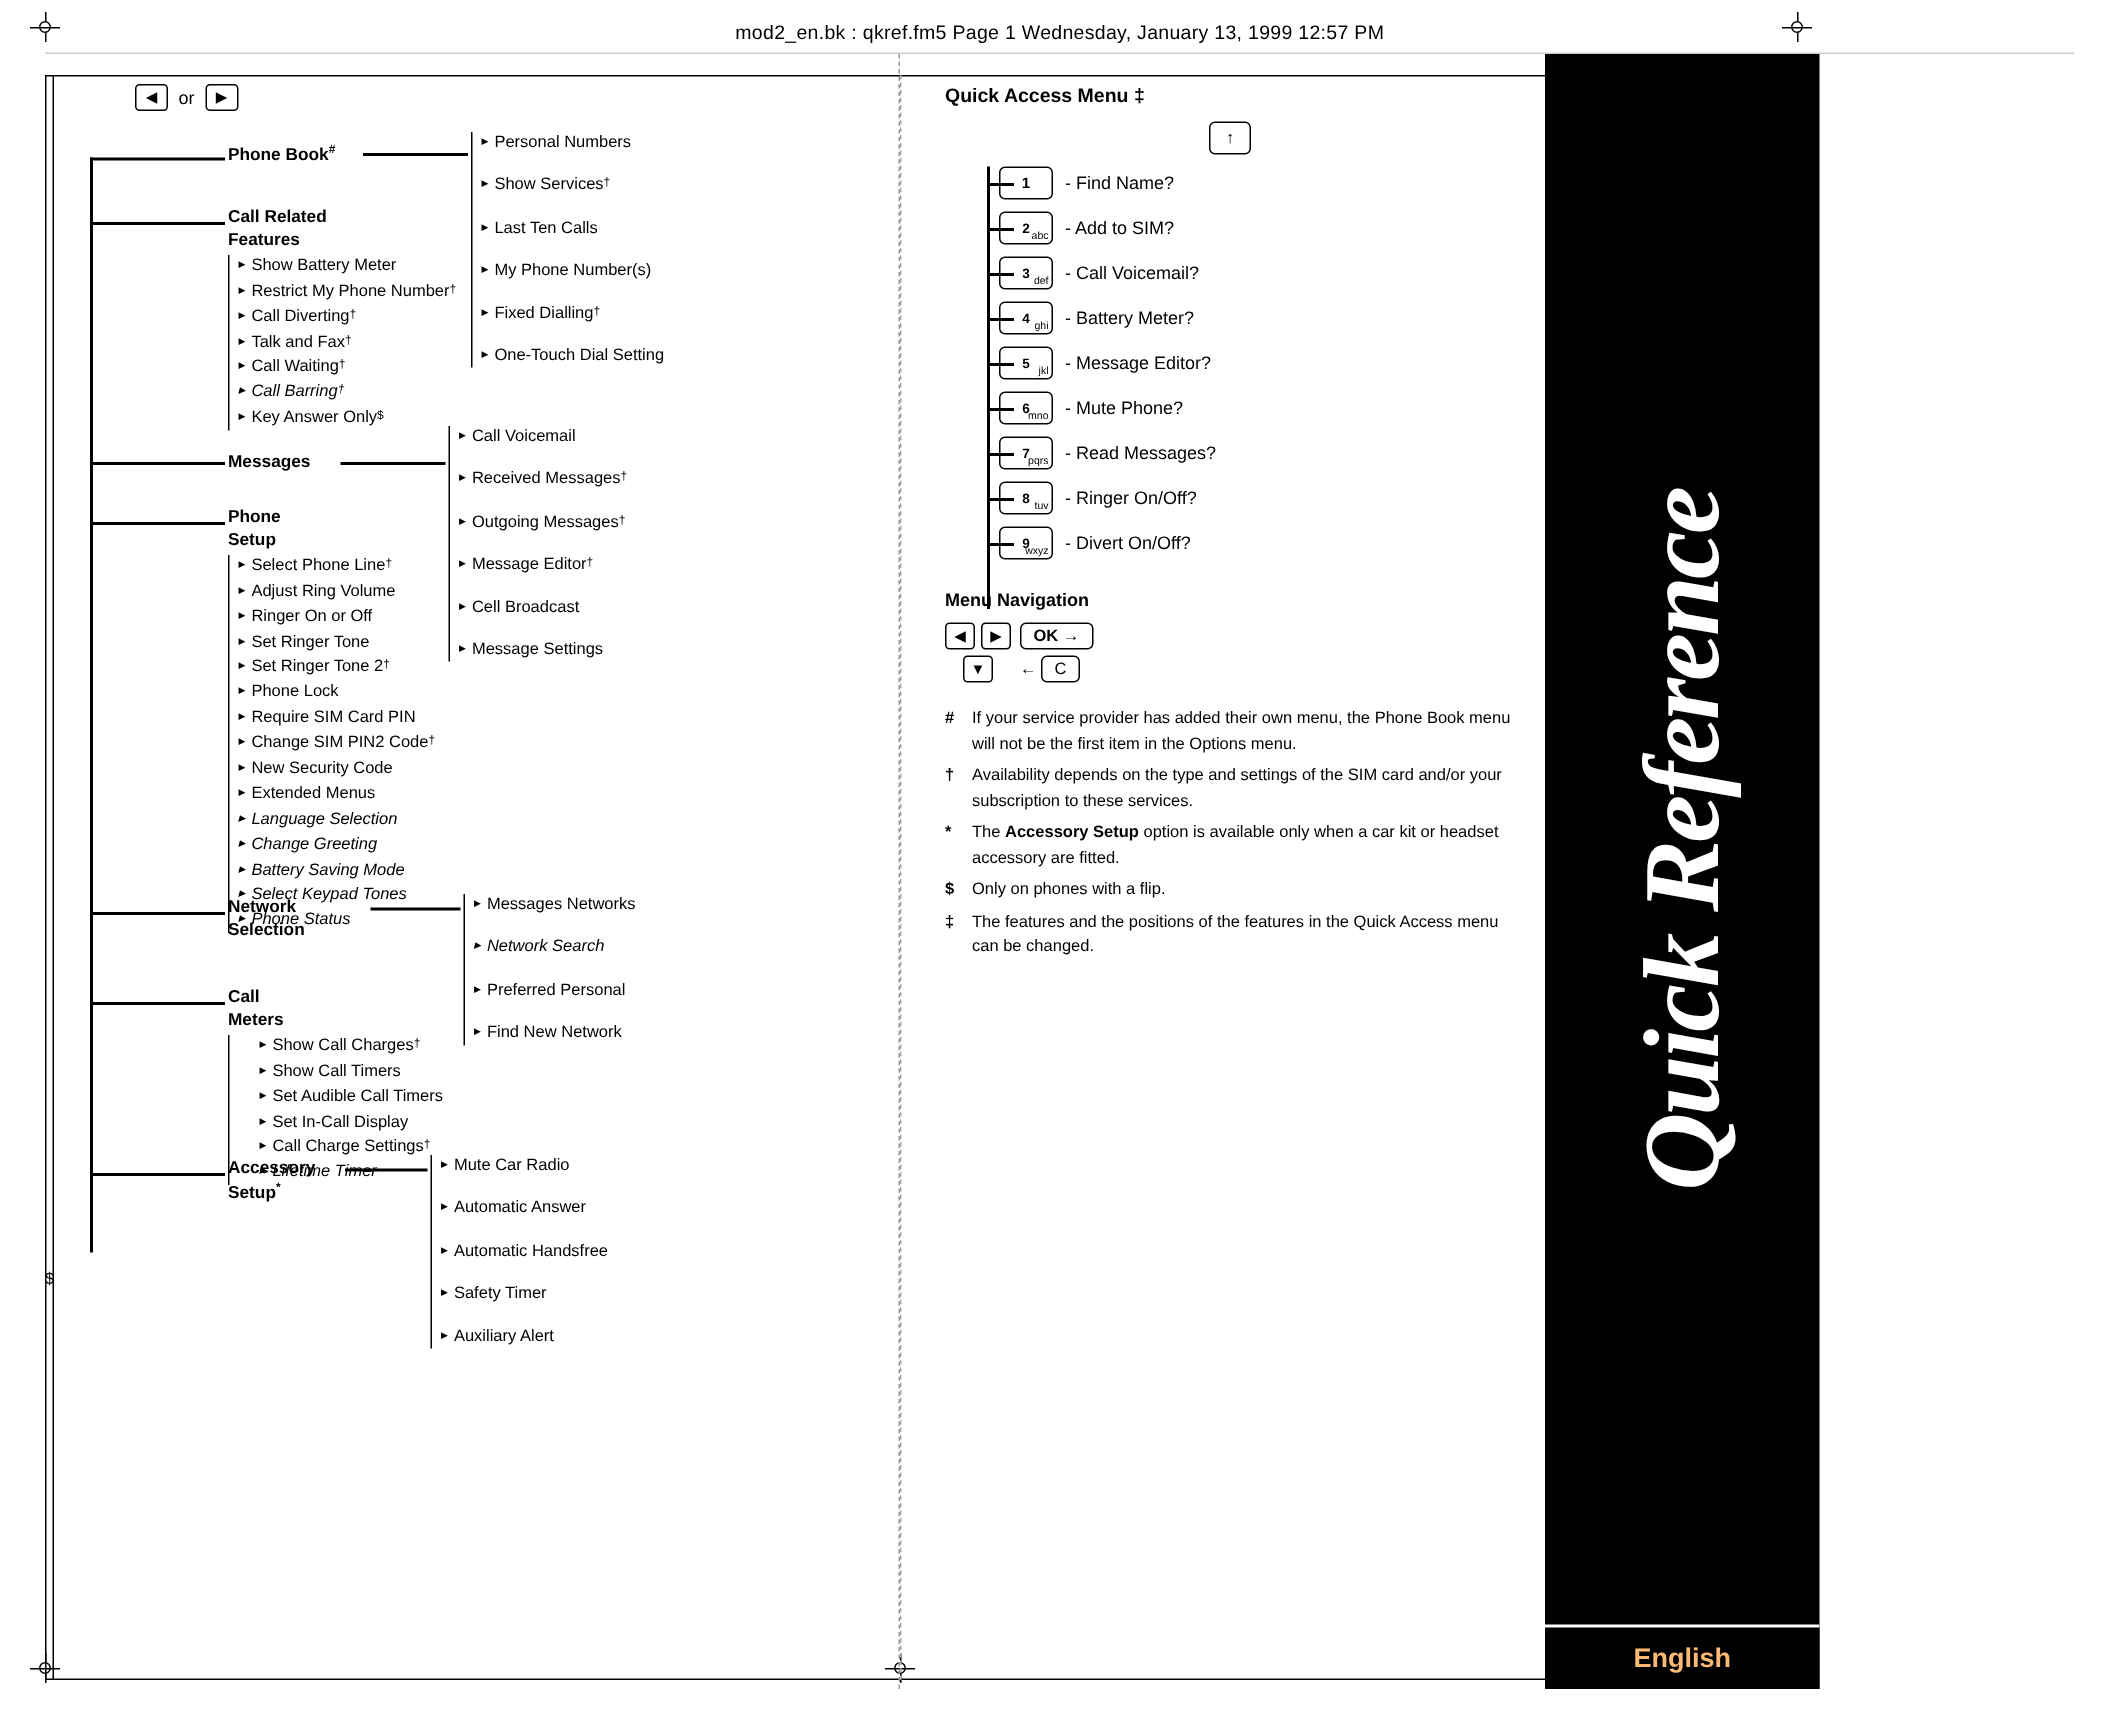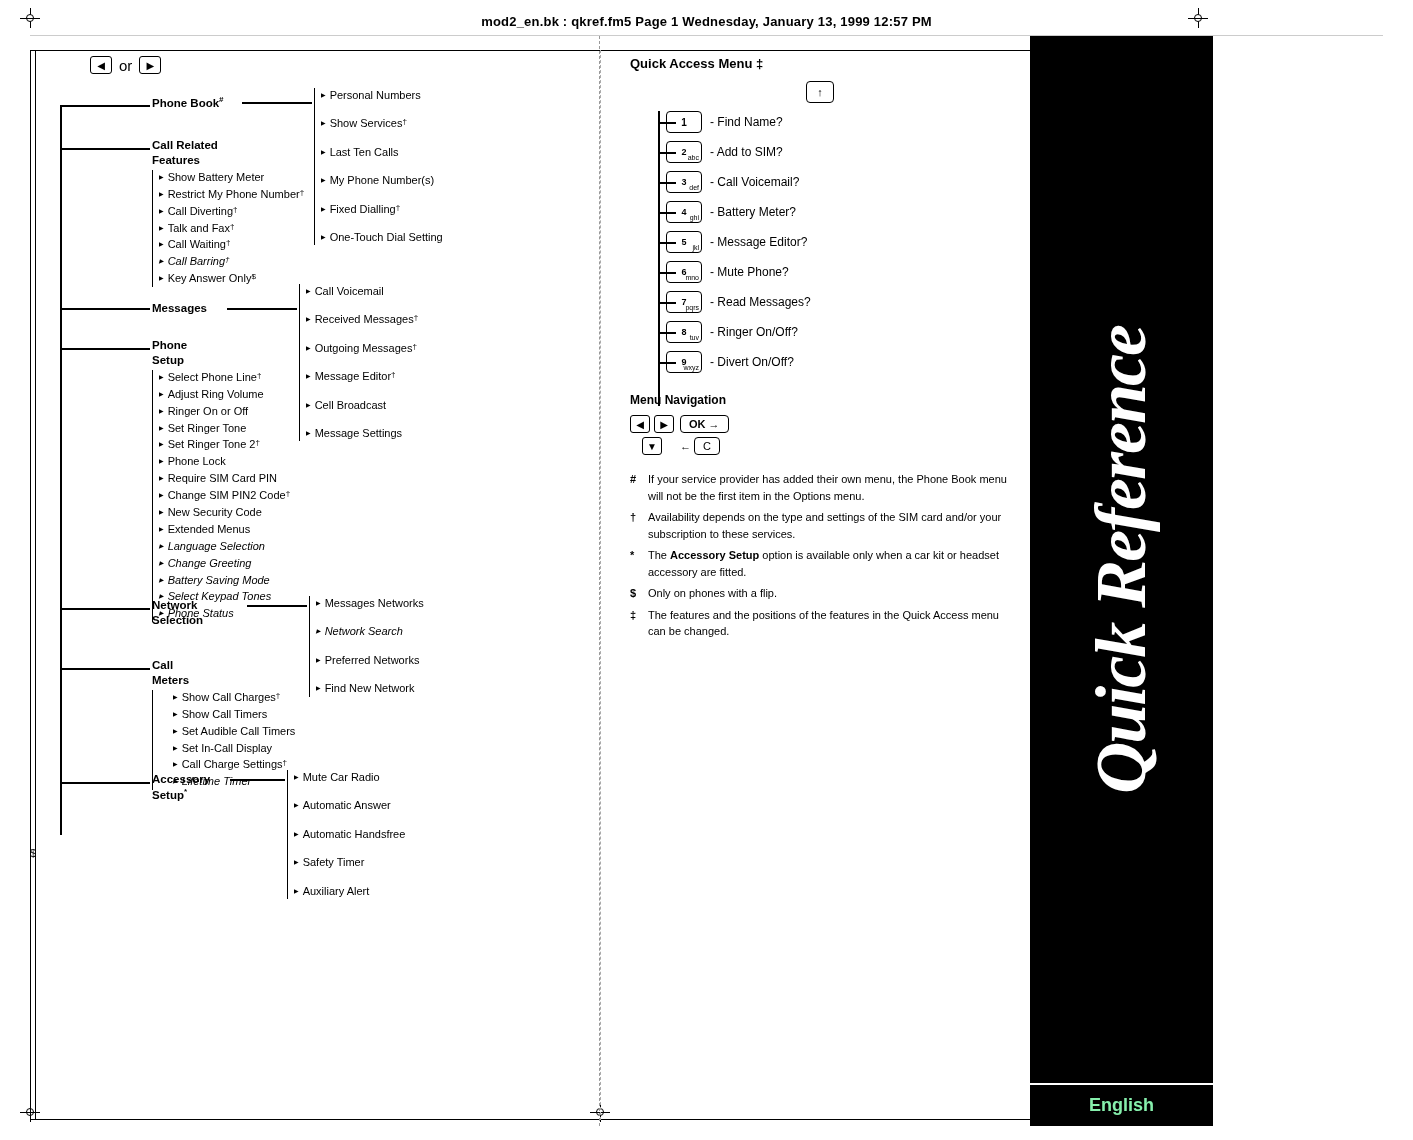--- a/index.html
+++ b/index.html
@@ -12,21 +12,21 @@
       color: #000;
       overflow: hidden;
       position: relative;
     }
 
     
     .header {
       text-align: center;
       padding: 14px 0 6px 0;
       font-size: 13px;
-      font-weight: bold;
+      font-weight: normal;
       letter-spacing: 0.2px;
       border-bottom: 1px solid #ccc;
       margin: 0 30px;
     }
 
     
     .main-content {
       display: flex;
       width: 100%;
       height: calc(100% - 50px);
@@ -76,21 +76,21 @@
       font-weight: bold;
       writing-mode: vertical-rl;
       transform: rotate(180deg);
       letter-spacing: -2px;
       white-space: nowrap;
       font-family: Georgia, 'Times New Roman', serif;
     }
 
     .english-label {
       background: #000;
-      color: #86efac;
+      color: #fdba74;
       width: 100%;
       padding: 10px 0;
       text-align: center;
       font-size: 18px;
       font-weight: bold;
       border-top: 2px solid #fff;
       margin-top: auto;
     }
 
     
@@ -150,21 +150,21 @@
       height: 18px;
       border: 1.5px solid #000;
       border-radius: 3px;
       display: flex;
       align-items: center;
       justify-content: center;
       font-size: 10px;
       background: #fff;
     }
     .or-text {
-      font-size: 15px;
+      font-size: 12px;
       margin: 0 3px;
     }
 
     .sub-item {
       display: flex;
       align-items: flex-start;
       margin: 1.5px 0;
       position: relative;
       line-height: 1.4;
     }
@@ -446,21 +446,21 @@
       </div>
 
       <div style="position:absolute;left:0;top:518px;width:90px;height:1.5px;background:#000;"></div>
       <div style="position:absolute;left:92px;top:508px;">
         <div style="font-weight:bold;font-size:11.5px;line-height:1.3;">Network<br>Selection</div>
         <div style="position:absolute;left:95px;top:7px;width:60px;height:1.5px;background:#000;"></div>
         <div style="position:absolute;left:157px;top:-15px;">
           <div style="border-left:1.5px solid #000;padding-left:6px;">
             <div class="sub-item-2">Messages Networks</div>
             <div class="sub-item-2 italic-item">Network Search</div>
-            <div class="sub-item-2">Preferred Networks</div>
+            <div class="sub-item-2">Preferred Personal</div>
             <div class="sub-item-2">Find New Network</div>
           </div>
         </div>
       </div>
 
       <div style="position:absolute;left:0;top:578px;width:90px;height:1.5px;background:#000;"></div>
       <div style="position:absolute;left:92px;top:568px;">
         <div style="font-weight:bold;font-size:11.5px;line-height:1.3;">Call<br>Meters</div>
         <div style="border-left:1.5px solid #000;padding-left:20px;margin-top:2px;">
           <div class="sub-item">Show Call Charges<sup>†</sup></div>

